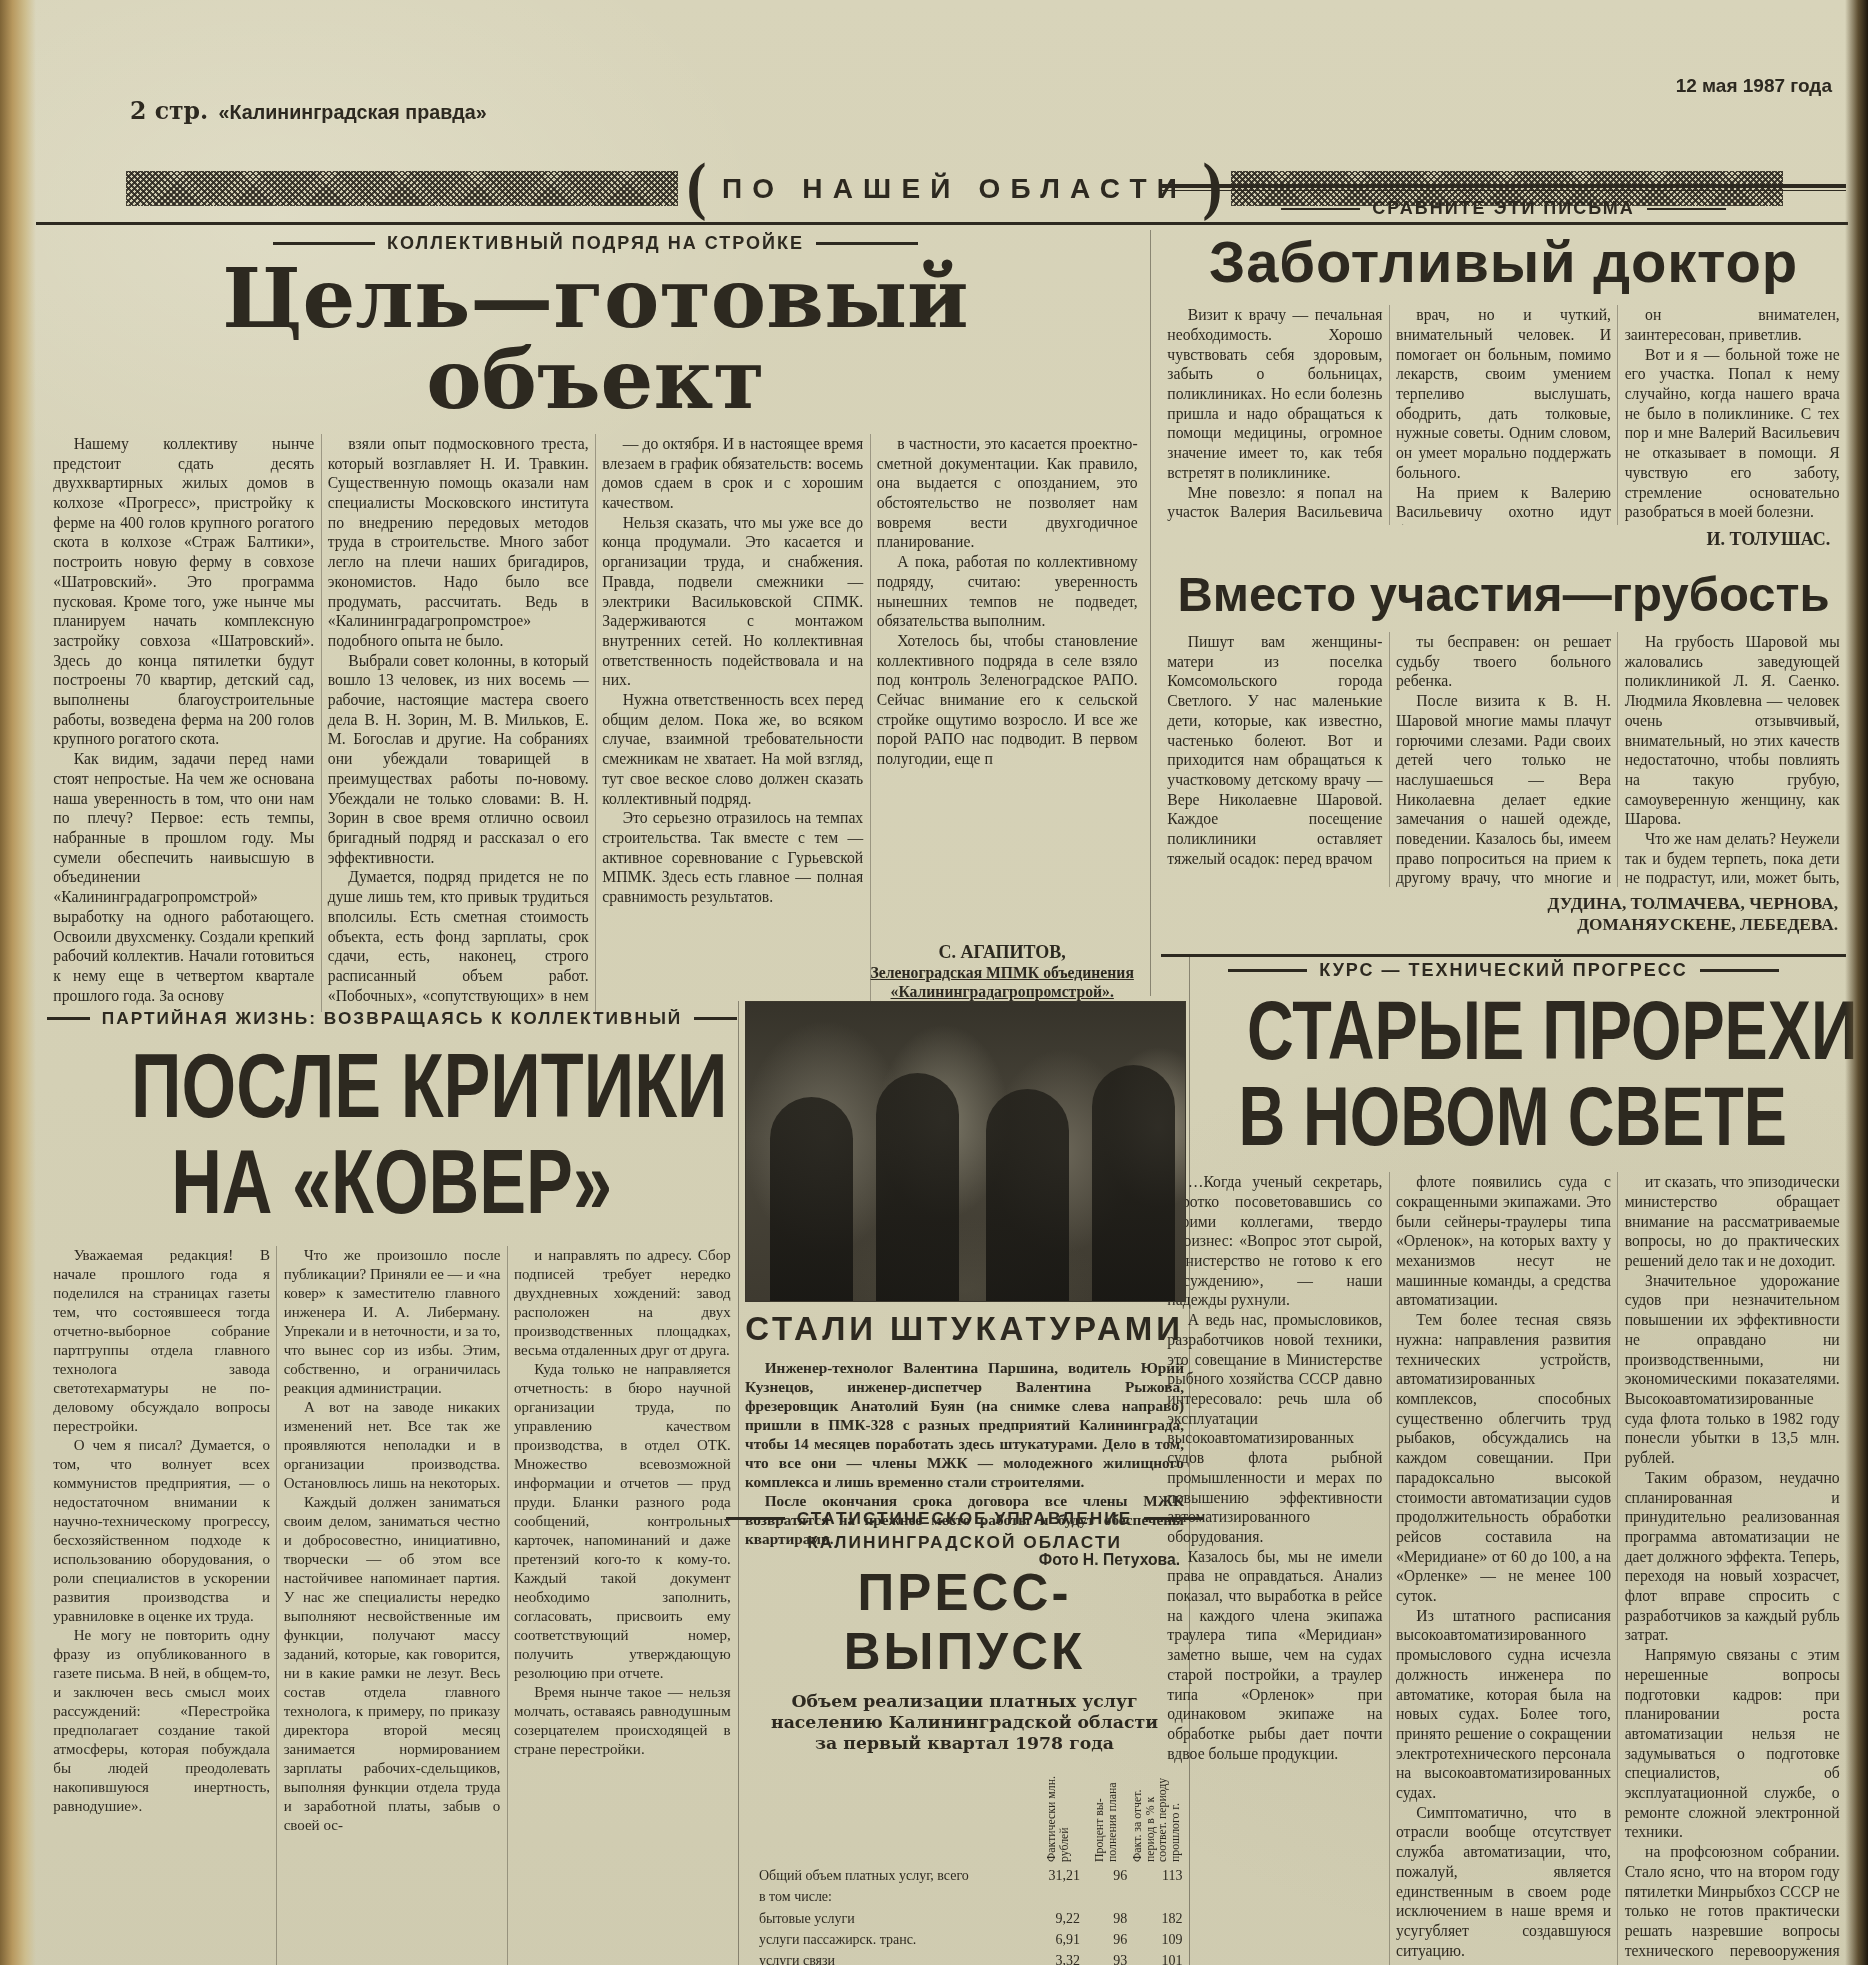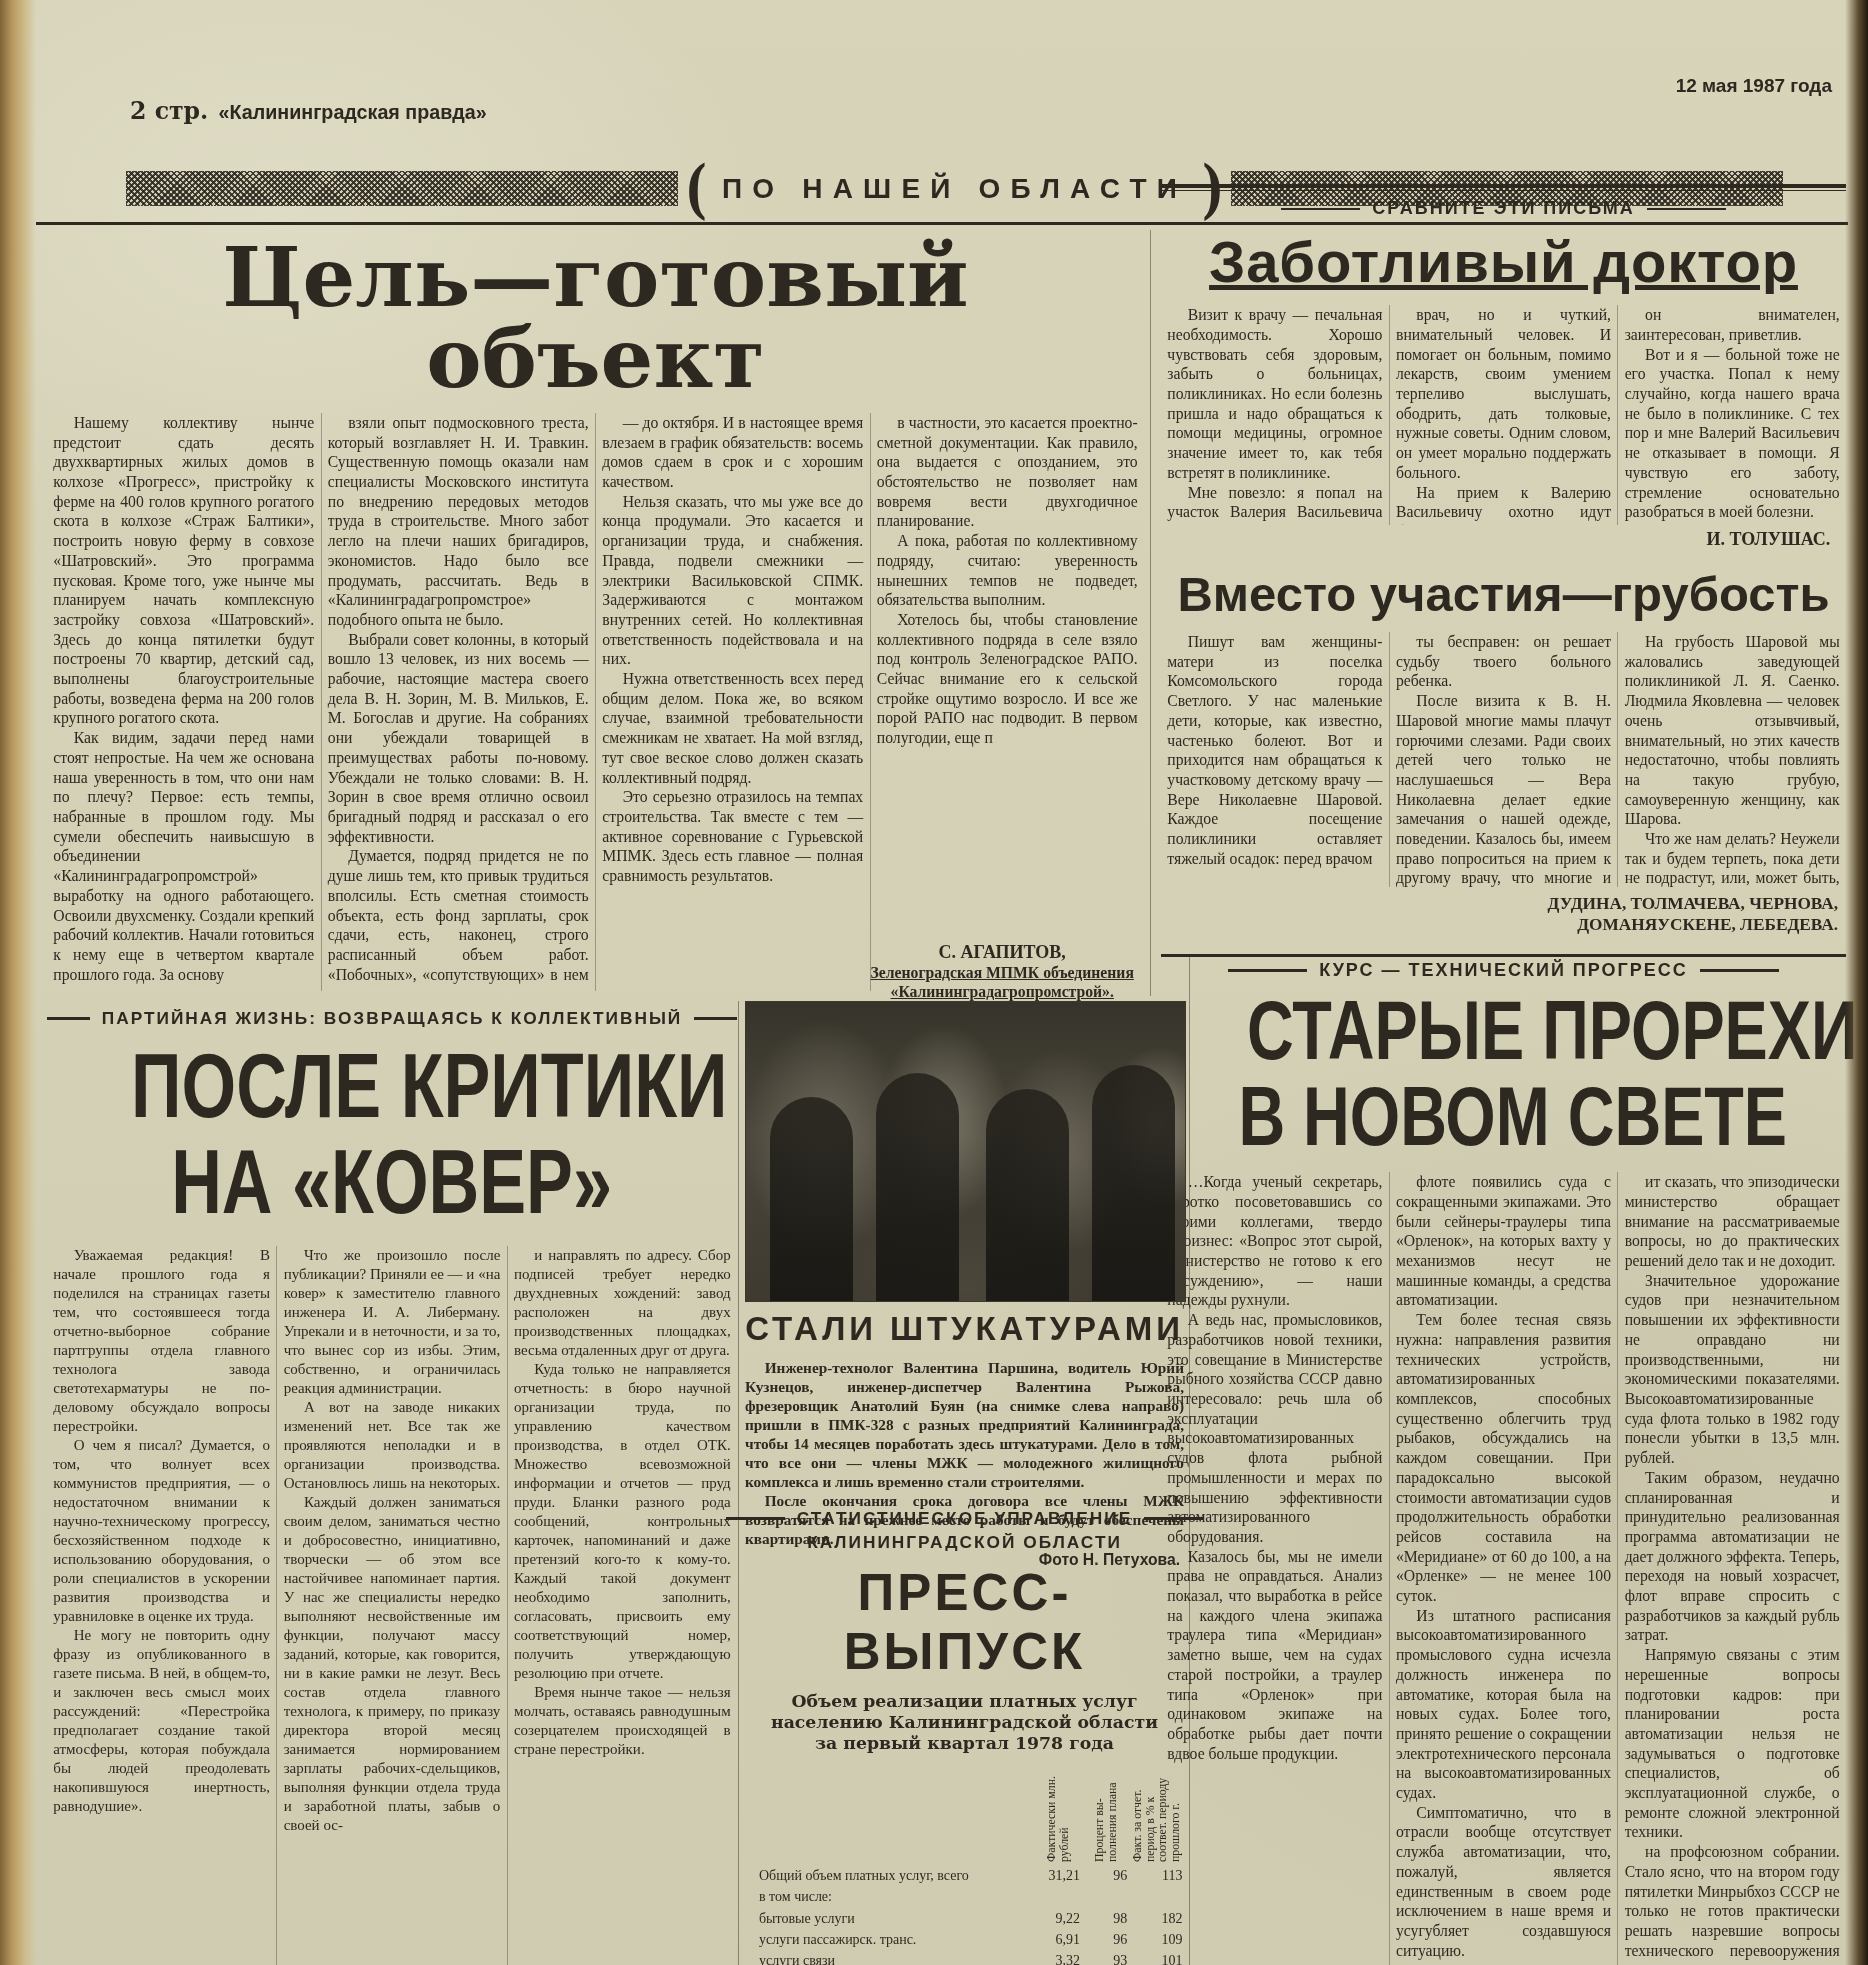--- a/index.html
+++ b/index.html
@@ -46,21 +46,21 @@
   .cond{display:inline-block;transform:scaleX(.78);transform-origin:center;white-space:nowrap;}
   
   #lead{position:absolute;left:47px;top:233px;width:1097px;height:770px;}
   #lead .kicker{margin-bottom:2.4px;}
   #lead-headline{text-align:center;font:bold 83px "DejaVu Serif",serif;line-height:.98;letter-spacing:0px;margin:3.9px 0 13.4px 0;}
   #lead .body-cols{height:578px;overflow:hidden;}
   #lead-sig{position:absolute;right:6.3px;bottom:2.4px;width:271px;text-align:center;}
   
   #letters{position:absolute;left:1161px;top:184px;width:685px;}
   #letters .kicker::before,#letters .kicker::after{flex:0 0 79px;}
-  #doctor-headline{text-align:center;font:bold 58px "Liberation Sans",sans-serif;letter-spacing:0.8px;margin:8.6px 0 10.2px 0;text-decoration:underline;}
+  #doctor-headline{text-align:center;font:bold 58px "Liberation Sans",sans-serif;letter-spacing:0.8px;margin:8.6px 0 10.2px 0;}
   #doctor-body{height:220px;overflow:hidden;}
   #doctor-sig{margin:3.9px 15.7px 0 0;}
   #rude-headline{text-align:center;font:bold 49px "Liberation Sans",sans-serif;margin:15.7px 0 10.2px 0;}
   #rude-body{height:255px;overflow:hidden;}
   #rude-sig{margin:5.5px 7.9px 0 auto;width:354px;font-weight:bold;font-size:17.3px;line-height:21px;text-align:right;}
   #tech-block{margin-top:19px;}
   #tech-headline{text-align:center;font:bold 83px "Liberation Sans",sans-serif;line-height:1.04;margin:7px 0 11.8px 0;}
   #tech-body{height:1128px;overflow:hidden;}
   
   #party{position:absolute;left:47px;top:1008px;width:690px;}
@@ -114,20 +114,21 @@
   <div id="banner">
     <div class="bar"></div>
     <div class="paren">(</div>
     <div id="banner-title">ПО НАШЕЙ ОБЛАСТИ</div>
     <div class="paren">)</div>
     <div class="bar"></div>
   </div>
   <div id="rule-top"></div>
 
   <div id="lead">
+    <div class="kicker">КОЛЛЕКТИВНЫЙ ПОДРЯД НА СТРОЙКЕ</div>
     <div id="lead-headline">Цель—готовый объект</div>
     <div class="body-cols">
       <div class="col">
           <p>Нашему коллективу нынче предстоит сдать десять двухквартирных жилых домов в колхозе «Прогресс», пристройку к ферме на 400 голов крупного рогатого скота в колхозе «Страж Балтики», построить новую ферму в совхозе «Шатровский». Это программа пусковая. Кроме того, уже нынче мы планируем начать комплексную застройку совхоза «Шатровский». Здесь до конца пятилетки будут построены 70 квартир, детский сад, выполнены благоустроительные работы, возведена ферма на 200 голов крупного рогатого скота.</p>
           <p>Как видим, задачи перед нами стоят непростые. На чем же основана наша уверенность в том, что они нам по плечу? Первое: есть темпы, набранные в прошлом году. Мы сумели обеспечить наивысшую в объединении «Калининградагропромстрой» выработку на одного работающего. Освоили двухсменку. Создали крепкий рабочий коллектив. Начали готовиться к нему еще в четвертом квартале прошлого года. За основу</p>
         </div>
       <div class="col">
           <p>взяли опыт подмосковного треста, который возглавляет Н. И. Травкин. Существенную помощь оказали нам специалисты Московского института по внедрению передовых методов труда в строительстве. Много забот легло на плечи наших бригадиров, экономистов. Надо было все продумать, рассчитать. Ведь в «Калининградагропромстрое» подобного опыта не было.</p>
           <p>Выбрали совет колонны, в который вошло 13 человек, из них восемь — рабочие, настоящие мастера своего дела В. Н. Зорин, М. В. Мильков, Е. М. Богослав и другие. На собраниях они убеждали товарищей в преимуществах работы по-новому. Убеждали не только словами: В. Н. Зорин в свое время отлично освоил бригадный подряд и рассказал о его эффективности.</p>
           <p>Думается, подряд придется не по душе лишь тем, кто привык трудиться вполсилы. Есть сметная стоимость объекта, есть фонд зарплаты, срок сдачи, есть, наконец, строго расписанный объем работ. «Побочных», «сопутствующих» в нем не</p>

